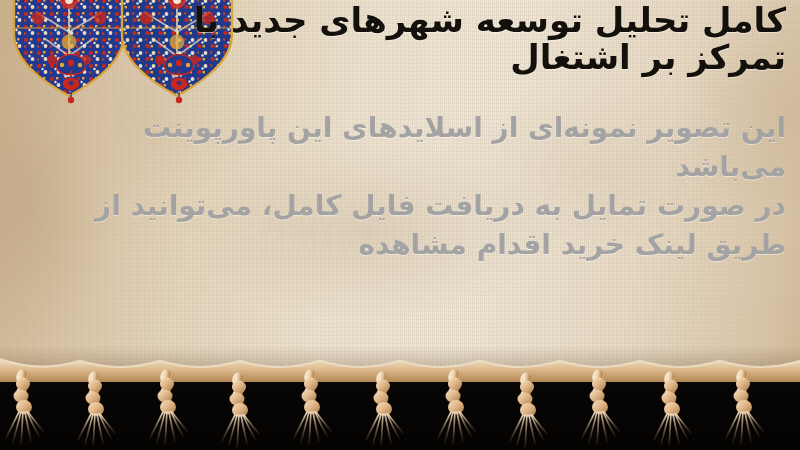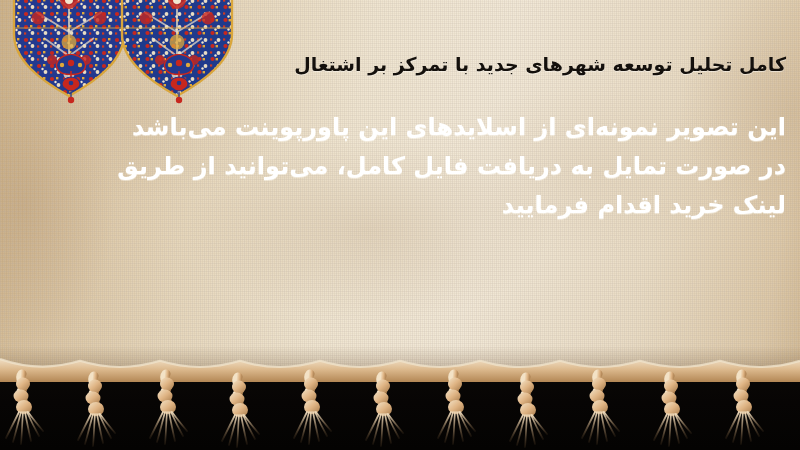--- a/index.html
+++ b/index.html
@@ -52,30 +52,29 @@
   .pendant.p2{left:118px;}
 
   
   .text-layer{
     position:absolute;left:0;top:0;width:800px;height:372px;
     direction:rtl;text-align:right;
   }
   .title{
     position:absolute;right:14px;top:2px;width:600px;
     color:#14100c;
-    font-size:19px;line-height:37px;font-weight:700;
+    font-size:34px;line-height:37px;font-weight:700;
     letter-spacing:.1px;
     text-shadow:0 1px 0 rgba(255,253,247,.5);
-    margin-top:44px;
   }
   .title .l2{display:block;}
   .body{
     position:absolute;right:14px;top:108px;width:772px;
-    color:#ffffff;
-    font-size:24px;line-height:39px;font-weight:700;
+    color:#a3a3a3;
+    font-size:28px;line-height:39px;font-weight:700;
     text-shadow:0 1px 0 rgba(255,253,247,.45);
   }
   .body .bl{display:block;}
   .body .bl.b1{padding-left:98px;}
   .body .bl.b2{padding-left:34px;}
   .body .bl.b3{padding-left:54px;}
 
   
   .fringe-band{
     position:absolute;left:0;top:352px;width:800px;height:98px;
@@ -199,21 +198,21 @@
       </g>
     </svg>
   </div>
 
   <div class="text-layer">
     <div class="title">
       <span class="l1">کامل تحلیل توسعه شهرهای جدید با تمرکز بر اشتغال</span>
     </div>
     <div class="body">
       <span class="bl b1">این تصویر نمونه‌ای از اسلایدهای این پاورپوینت می‌باشد</span>
-      <span class="bl b3">در صورت تمایل به دریافت فایل کامل، می‌توانید از طریق لینک خرید اقدام فرمایید</span>
+      <span class="bl b3">در صورت تمایل به دریافت فایل کامل، می‌توانید از طریق لینک خرید اقدام مشاهده</span>
     </div>
   </div>
 
   <div class="fringe-band">
     <div class="fringe-dark"></div>
     <svg class="fringe-edge" width="800" height="34" viewBox="0 0 800 34" preserveAspectRatio="none">
       <defs>
         <linearGradient id="cordg" x1="0" y1="0" x2="0" y2="1">
           <stop offset="0" stop-color="#f0ddc2"></stop>
           <stop offset="45%" stop-color="#dcb98d"></stop>

